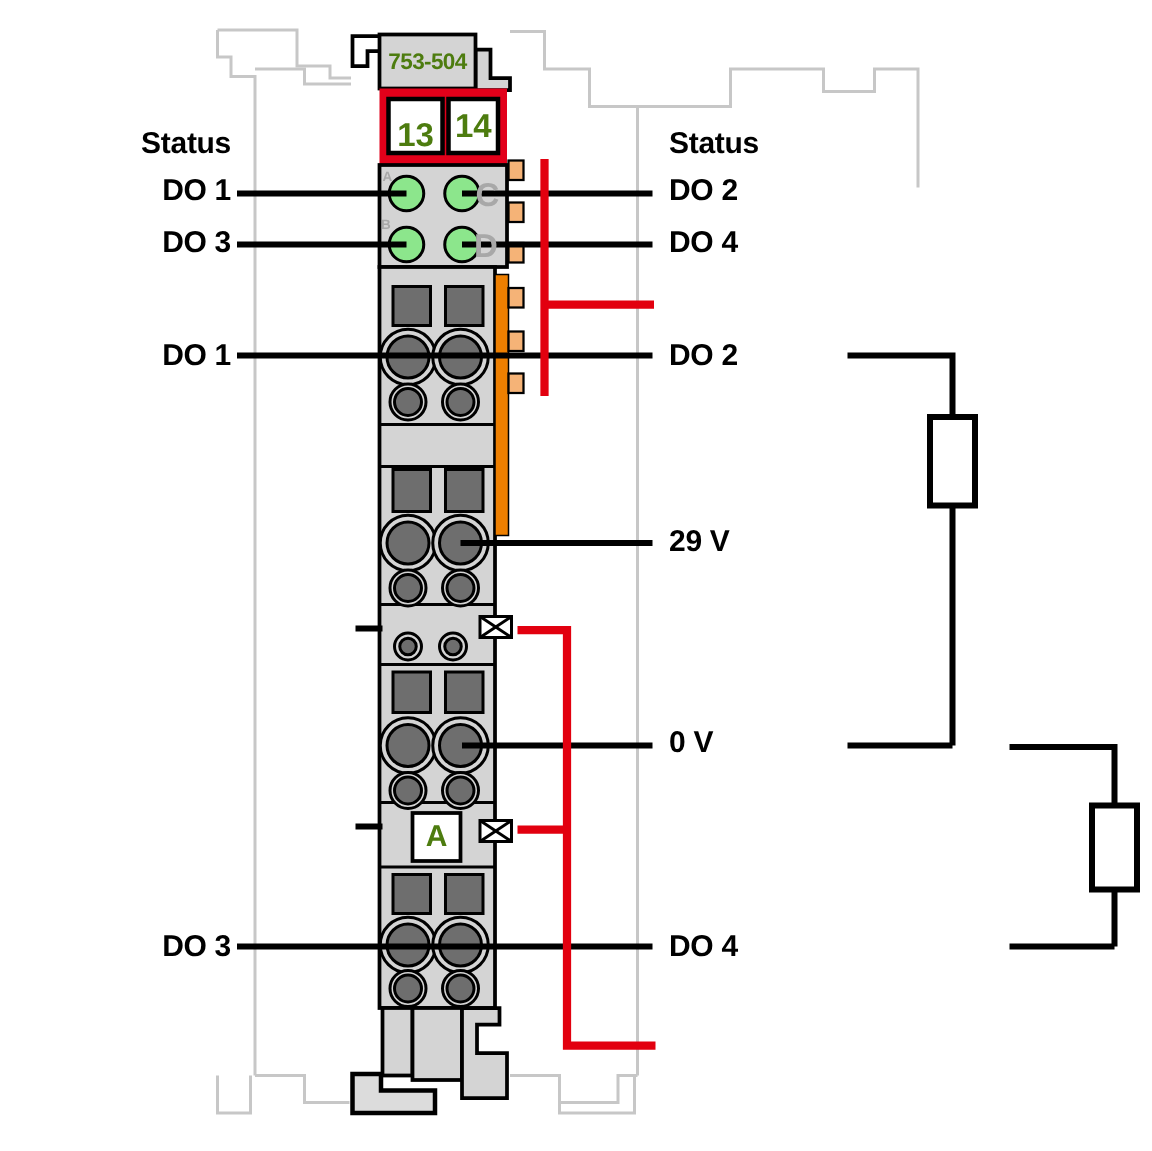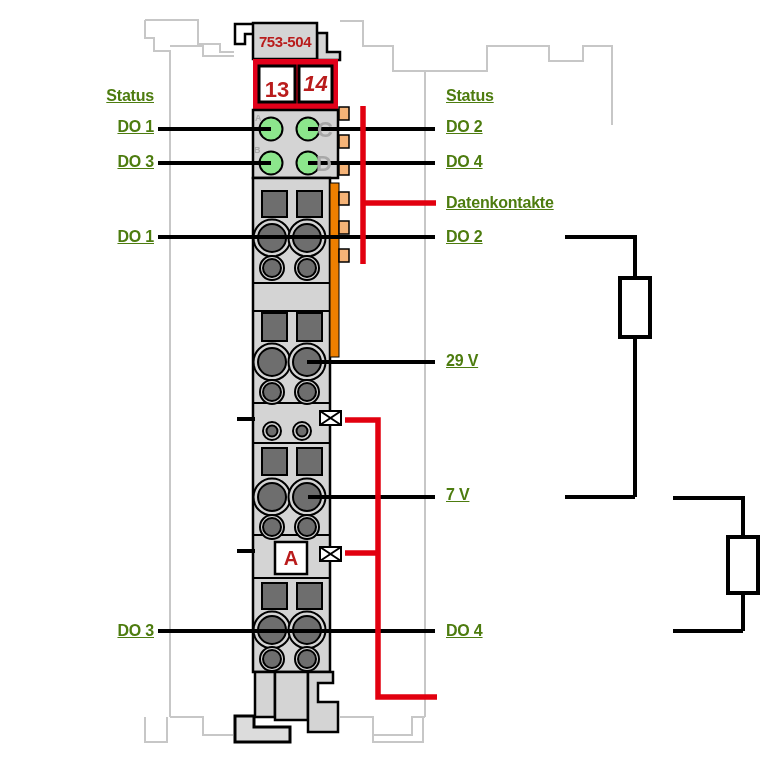--- a/index.html
+++ b/index.html
@@ -1,24 +1,24 @@
 <!DOCTYPE html>
 <html><head>
 <meta charset="utf-8">
 <style>
   html,body{margin:0;padding:0;background:#fff;}
   #stage{position:relative;width:768px;height:767px;background:#fff;overflow:hidden;
          font-family:"Liberation Sans",sans-serif;}
   #drawing{position:absolute;left:0;top:0;}
-  .lbl{position:absolute;transform:translateY(-50%);font-weight:bold;font-size:16px;
-       color:#4d7c0f;white-space:nowrap;letter-spacing:-0.2px;line-height:1;text-decoration:underline;}
+  .lbl{position:absolute;transform:translateY(-50%);font-weight:bold;font-size:20px;
+       color:#000000;white-space:nowrap;letter-spacing:-0.2px;line-height:1;}
   .lbl.right{left:446px;}
   .lbl.left{left:0;width:154px;text-align:right;}
   .boxtxt{position:absolute;display:flex;align-items:center;justify-content:center;
-          font-weight:bold;color:#b91c1c;line-height:1;}
+          font-weight:bold;color:#4d7c0f;line-height:1;}
   .ledletter{position:absolute;transform:translateY(-50%);font-weight:bold;color:#a8a8a8;line-height:1;}
 </style>
 </head>
 <body>
 
 <div id="stage">
 
   <svg id="drawing" width="768" height="767" viewBox="0 0 768 767">
 
     <g fill="none" stroke-width="2" stroke="#c7c7c7">
@@ -171,29 +171,28 @@
 
   <div class="lbl left" style="top:96px">Status</div>
   <div class="lbl left" style="top:127px">DO 1</div>
   <div class="lbl left" style="top:162px">DO 3</div>
   <div class="lbl left" style="top:237px">DO 1</div>
   <div class="lbl left" style="top:631px">DO 3</div>
 
   <div class="lbl right" style="top:96px">Status</div>
   <div class="lbl right" style="top:127px">DO 2</div>
   <div class="lbl right" style="top:162px">DO 4</div>
-  <div class="lbl right" style="top:203px">Datenkontakte</div>
   <div class="lbl right" style="top:237px">DO 2</div>
   <div class="lbl right" style="top:361px">29 V</div>
-  <div class="lbl right" style="top:495px">7 V</div>
+  <div class="lbl right" style="top:495px">0 V</div>
   <div class="lbl right" style="top:631px">DO 4</div>
 
   <div class="boxtxt" style="left:253px;top:23px;width:64px;height:36px;font-size:15px;letter-spacing:-0.4px;">753-504</div>
   <div class="boxtxt" style="left:259px;top:66px;width:36px;height:48px;font-size:22px;">13</div>
-  <div class="boxtxt" style="left:299px;top:66px;width:33px;height:36px;font-size:22px;font-style:italic;">14</div>
+  <div class="boxtxt" style="left:299px;top:66px;width:33px;height:36px;font-size:22px;">14</div>
   <div class="boxtxt" style="left:275px;top:542px;width:32px;height:32px;font-size:20px;">A</div>
 
   <div class="ledletter" style="left:255px;top:118px;font-size:9px;">A</div>
   <div class="ledletter" style="left:254px;top:150px;font-size:9px;">B</div>
   <div class="ledletter" style="left:317px;top:130px;font-size:22px;">C</div>
   <div class="ledletter" style="left:316px;top:164px;font-size:22px;">D</div>
 
 </div>
 
 </body></html>

